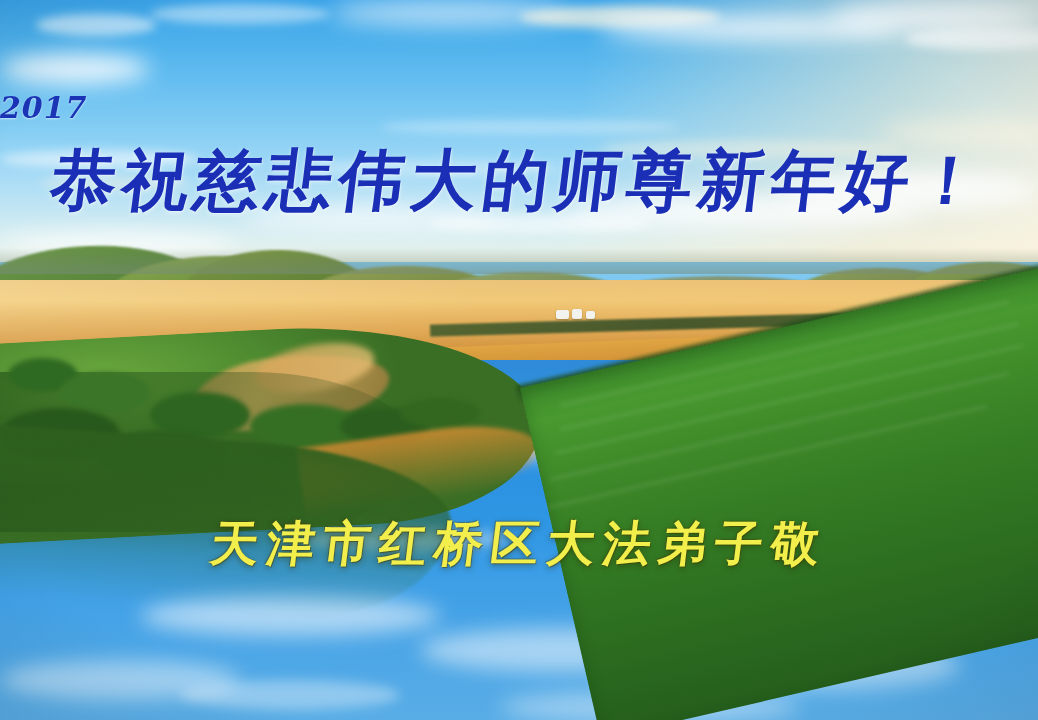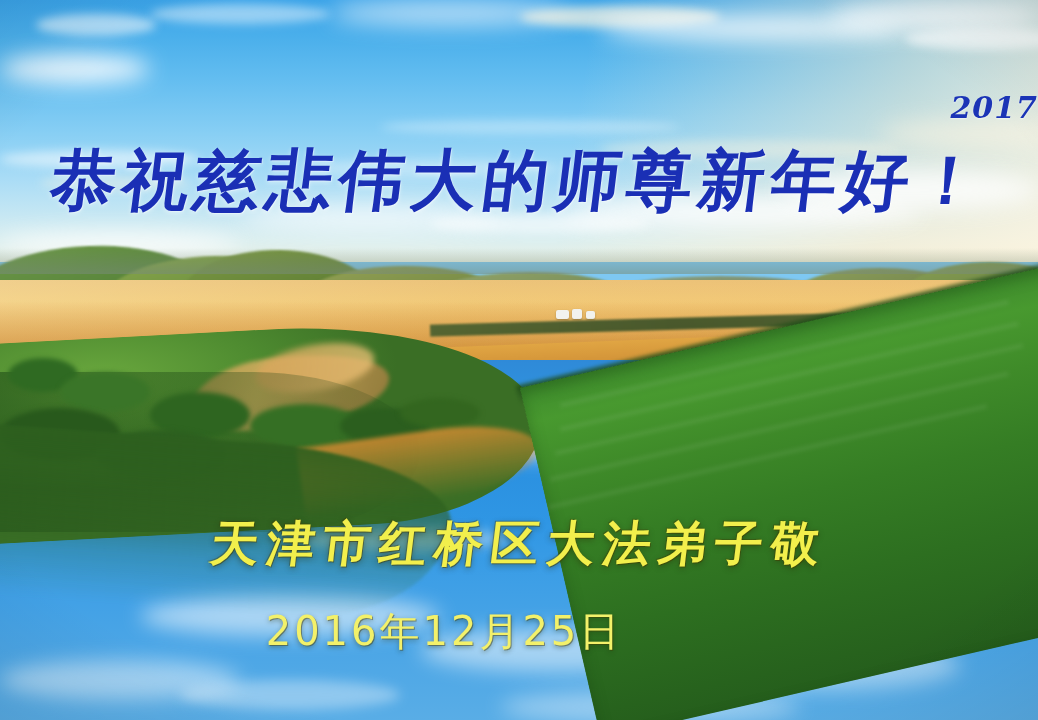--- a/index.html
+++ b/index.html
@@ -164,21 +164,21 @@
   .shrub{position:absolute;border-radius:50%;filter:blur(2.5px);}
 
   
   .grain{
     position:absolute;inset:0;pointer-events:none;
     background:radial-gradient(ellipse 95% 90% at 50% 48%, rgba(0,0,0,0) 60%, rgba(0,0,0,.18) 100%);
   }
 
   
   .year{
-    position:absolute;left:0;top:90px;width:1038px;text-align:right;
+    position:absolute;left:0;top:90px;width:1038px;text-align:left;
     font-family:"DejaVu Serif",serif;
     font-style:italic;font-weight:bold;font-size:30px;
     color:#1b34b6;
     letter-spacing:1px;
     text-shadow:0 1px 2px rgba(255,255,255,.55);
   }
   .headline{
     position:absolute;left:0;top:142px;width:1038px;text-align:center;
     font-family:"DejaVu Sans",sans-serif;
     font-weight:bold;
@@ -317,15 +317,14 @@
         <div class="meadowStripe" style="left: 550px; top: 478px; width: 470px; transform: rotate(-13deg); transform-origin: left top;"></div>
         <div class="meadowStripe" style="left: 548px; top: 506px; width: 450px; transform: rotate(-13deg); transform-origin: left top;"></div>
       </div>
 
     <div class="grain"></div>
   </div>
 
   <div class="year">2017</div>
   <div class="headline">恭祝慈悲伟大的师尊新年好！</div>
   <div class="signature">天津市红桥区大法弟子敬</div>
-  <div class="date">2016年12月25日</div>
 
 </div>
 
 </body></html>

